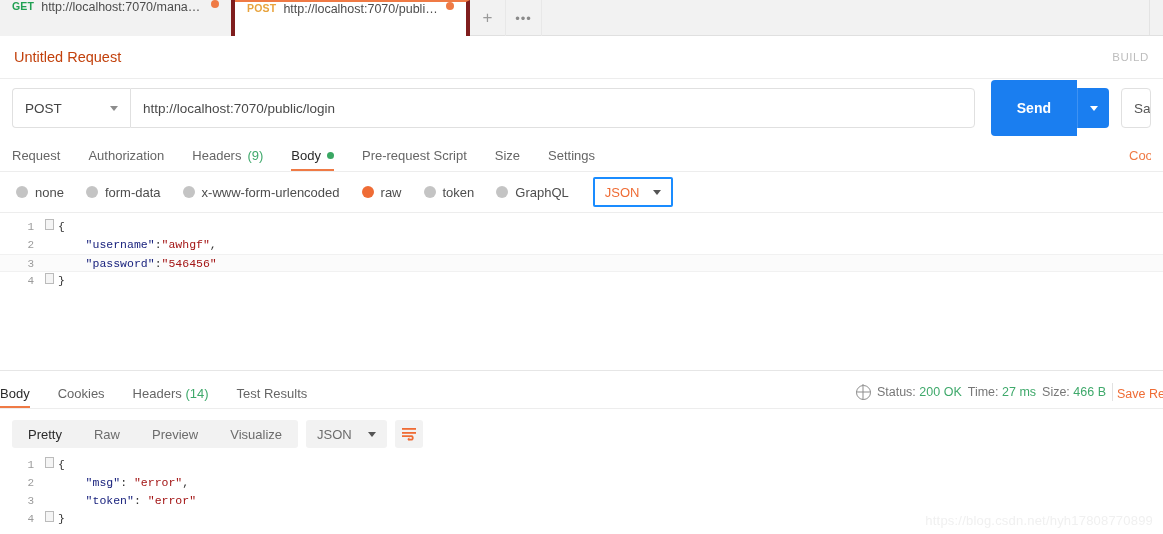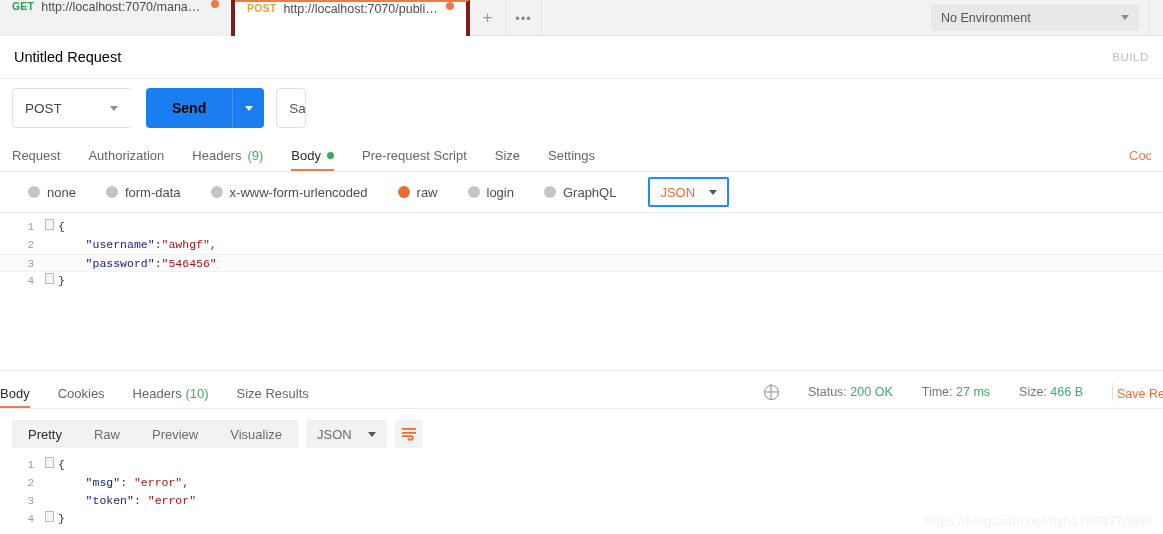--- a/index.html
+++ b/index.html
@@ -83,21 +83,21 @@
     width:14px; background:#f2f2f2; border-left:1px solid #e3e3e3;
   }
 
   
   .title-row {
     position:absolute; left:0; top:36px; width:1163px; height:42px;
     display:flex; align-items:center;
     padding:0 14px;
     background:#fff;
   }
-  .req-title { font-size:14.5px; color:#000000; }
+  .req-title { font-size:14.5px; color:#c2410c; }
   .title-spacer { flex:1 1 auto; }
   .build-link { font-size:11.5px; color:#bdbdbd; letter-spacing:.6px; cursor:pointer;margin-left:28px;}
   .title-divider {
     position:absolute; left:0; top:78px; width:1163px; height:1px; background:#ededed;
   }
 
   
   .url-row {
     position:absolute; left:0; top:86px; width:1163px; height:44px;
     display:flex; align-items:center; padding:0 12px; gap:0;
@@ -117,23 +117,23 @@
     border:1px solid #e0e0e0;
     border-radius:0 4px 4px 0;
     background:#fff;
     display:flex; align-items:center;
     padding:0 12px;
     font-size:13.5px; color:#4a4a4a;
     min-width:0;
   }
   .send-group { display:flex; align-items:center; margin-left:16px; }
   .send-btn {
-    height:40px; padding:0 26px;
+    height:56px; padding:0 26px;
     background:#1a7ef0;
-    color:#000000; font-size:14px; font-weight:bold;
+    color:#ffffff; font-size:14px; font-weight:bold;
     border:none; border-radius:4px 0 0 4px;
     display:flex; align-items:center; cursor:pointer;
     font-family:"Liberation Sans", sans-serif;
   }
   .send-caret-btn {
     height:40px; width:32px;
     background:#1a7ef0;
     border-radius:0 4px 4px 0;
     border-left:1px solid #3e92f3;
     display:flex; align-items:center; justify-content:center;
@@ -184,22 +184,22 @@
   .rtabs-spacer { flex:1 1 auto; }
   .cookies-link {
     padding:0 0 8px 0; font-size:13px; color:#ef7a45; cursor:pointer;
     overflow:hidden; white-space:nowrap; width:22px;
   }
 
   
   .bodytypes {
     position:absolute; left:0; top:172px; width:993px; height:40px;
     display:flex; align-items:center;
-    padding:0 28px;
-    gap:8px;
+    padding:0 16px;
+    gap:0;
   }
   .radio-opt {
     display:flex; align-items:center; gap:7px;
     margin-right:22px;
     font-size:13px; color:#4d4d4d;
     cursor:pointer; white-space:nowrap;
   }
   .radio {
     width:12px; height:12px; border-radius:50%;
     background:#c4c4c4;
@@ -279,21 +279,21 @@
     cursor:pointer; white-space:nowrap;
   }
   .restab:first-child { padding-left:0; }
   .restab.active { color:#2b2b2b; }
   .restab.active::after {
     content:""; position:absolute;
     left:0; right:14px; bottom:0; height:2px; background:#ef7a45;
   }
   .resp-spacer { flex:1 1 auto; }
   .resp-meta {
-    display:flex; align-items:center; gap:29px;
+    display:flex; align-items:center; gap:6px;
     padding-bottom:7px;
     font-size:12.5px; color:#777;
   }
   .meta-val { color:#3fa96b; }
   .globe {
     width:15px; height:15px; border-radius:50%;
     border:1.4px solid #8d8d8d;
     position:relative;
   }
   .globe::before {
@@ -358,41 +358,36 @@
       <span class="tab-dot"></span>
     </div>
     <div class="req-tab active">
       <span class="method m-post">POST</span>
       <span class="tname">http://localhost:7070/public/lo...</span>
       <span class="tab-dot"></span>
     </div>
     <div class="tab-btn">+</div>
     <div class="tab-btn dots">•••</div>
     <div class="tabbar-spacer"></div>
-    <div class="env-wrap">
-      <div class="env-select">
-        <span>No Environment</span>
-        <span class="caret"></span>
-      </div>
-    </div>
     <div class="env-right-bar"></div>
   </div>
 
   <div class="title-row">
     <span class="req-title">Untitled Request</span>
     <span class="title-spacer"></span>
     <span class="build-link">BUILD</span>
   </div>
   <div class="title-divider"></div>
 
   <div class="url-row">
     <div class="method-select">
       <span>POST</span>
       <span class="caret"></span>
     </div>
+    <div class="url-input" placeholder="Enter request URL">http://localhost:7070/public/login</div>
     <div class="send-group">
       <button class="send-btn">Send</button>
       <div class="send-caret-btn">
         <span class="caret-white"></span>
       </div>
     </div>
     <div class="save-btn-clipped">Save</div>
   </div>
 
   <div class="reqtabs">
@@ -435,21 +430,21 @@
     <label class="radio-opt">
       <span class="radio"></span>
       <span>x-www-form-urlencoded</span>
     </label>
     <label class="radio-opt">
       <span class="radio sel"></span>
       <span>raw</span>
     </label>
     <label class="radio-opt">
       <span class="radio"></span>
-      <span>login</span>
+      <span>token</span>
     </label>
     <label class="radio-opt">
       <span class="radio"></span>
       <span>GraphQL</span>
     </label>
     <div class="json-select">
       <span>JSON</span>
       <span class="caret-dark"></span>
     </div>
   </div>
@@ -487,24 +482,24 @@
 
   <div class="resptabs">
     <div class="restab active">
       <span>Body</span>
     </div>
     <div class="restab">
       <span>Cookies</span>
     </div>
     <div class="restab">
       <span>Headers</span>
-      <span class="count">(10)</span>
+      <span class="count">(14)</span>
     </div>
     <div class="restab">
-      <span>Size Results</span>
+      <span>Test Results</span>
     </div>
     <div class="resp-spacer"></div>
     <div class="resp-meta">
       <span class="globe"></span>
       <span>
         <span>Status:</span>
         <span class="meta-val">200 OK</span>
       </span>
       <span>
         <span>Time:</span>

